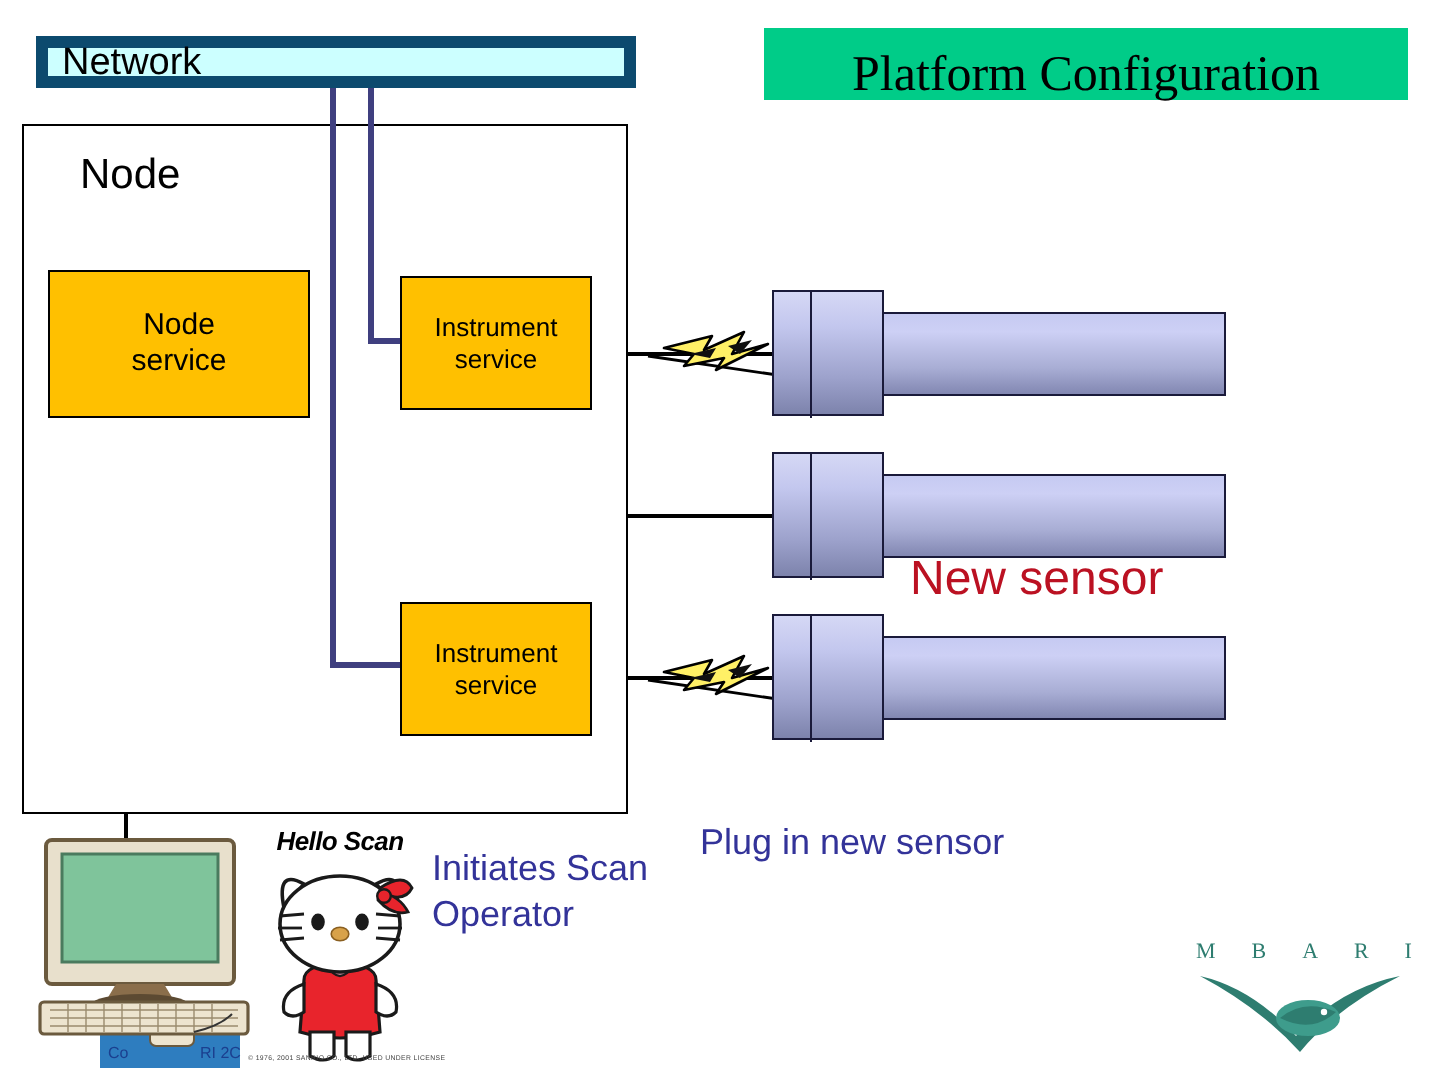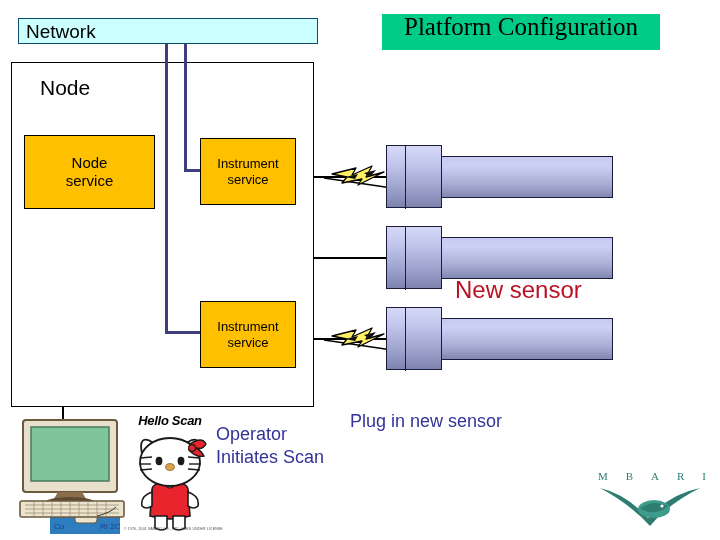--- a/index.html
+++ b/index.html
@@ -19,41 +19,41 @@
     position: absolute;
     left: 0; top: 0;
     width: 720px; height: 540px;
     background: #ffffff;
   }
 
   
   #title-banner {
     position: absolute;
     left: 382px; top: 14px;
-    width: 278px; height: 36px;
+    width: 322px; height: 36px;
     background: #00CC88;
     display: flex;
-    align-items: flex-start;
+    align-items: flex-end;
     justify-content: center;
   }
   #title-text {
     font-family: "Liberation Serif", serif;
     font-size: 25px;
     color: #000000;
     white-space: nowrap;
     line-height: 1;
   }
 
   
   #network-bar {
     position: absolute;
     left: 18px; top: 18px;
     width: 300px; height: 26px;
     background: #CCFFFF;
-    border: 1px solid #0c4a6e;
+    border: 6px solid #0c4a6e;
     box-sizing: border-box;
     display: flex;
     align-items: center;
   }
   #network-label {
     font-size: 19px;
     color: #000000;
     padding-left: 7px;
     line-height: 1;
   }
@@ -300,22 +300,22 @@
   <div class="sensor" style="left:386px; top:307px;">
     <div class="sensor-body"></div>
     <div class="sensor-head">
       <div class="sensor-head-split"></div>
     </div>
   </div>
 
   <div id="plug-in-label">Plug in new sensor</div>
   <div id="new-sensor-label">New sensor</div>
   <div id="operator-label">
+    <span>Initiates Scan</span>
     <span>Operator</span>
-    <span>Initiates Scan</span>
   </div>
 
   <svg id="workstation" viewBox="0 0 115 118">
 
     <rect x="32" y="97" width="70" height="20" fill="#2E7DBF"></rect>
 
     <rect x="57" y="95" width="22" height="11" rx="3" fill="#EDE4CF" stroke="#6B5A3E" stroke-width="1"></rect>
     <rect x="57" y="95" width="22" height="4" rx="2" fill="#C9B48C"></rect>
 
     <rect x="5" y="3" width="94" height="72" rx="3" fill="#E8E0CC" stroke="#6B5A3E" stroke-width="2"></rect>

